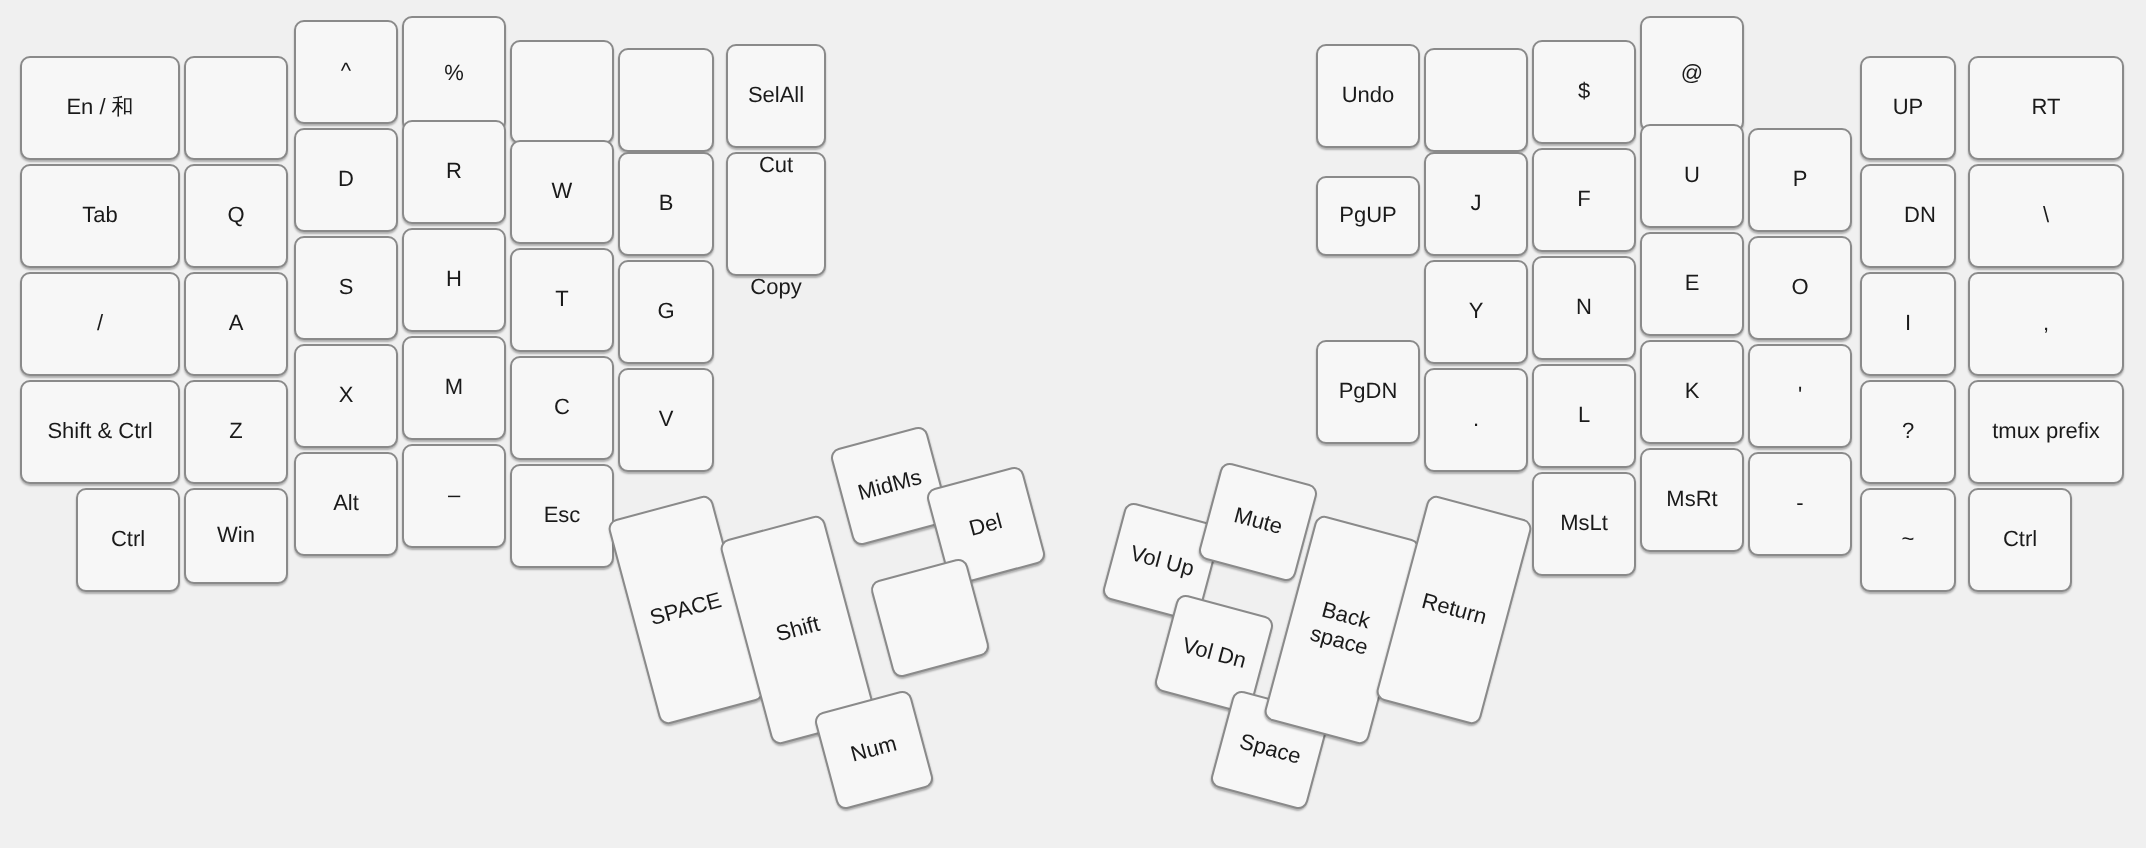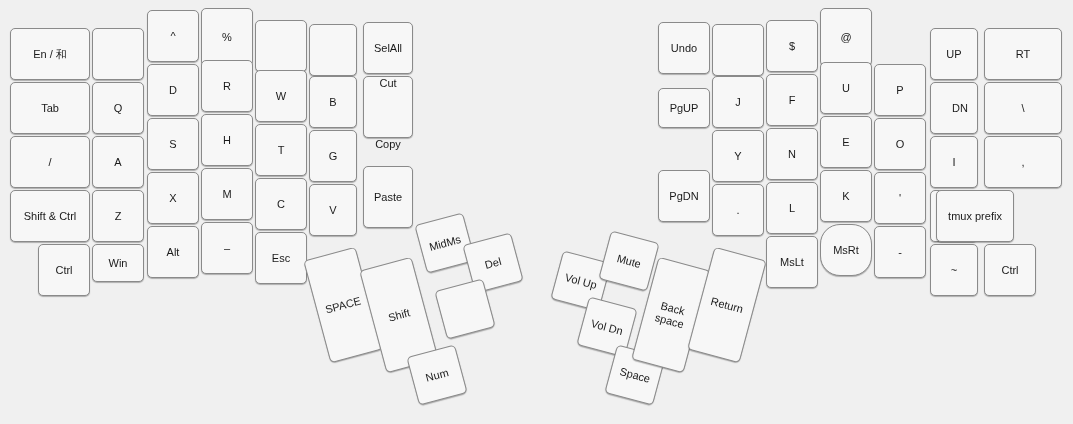--- a/index.html
+++ b/index.html
@@ -58,23 +58,22 @@
     <div class="key" style="left: 147px; top: 118px; width: 52px; height: 52px;"><span class="lbl">S</span></div>
     <div class="key" style="left: 201px; top: 114px; width: 52px; height: 52px;"><span class="lbl">H</span></div>
     <div class="key" style="left: 255px; top: 124px; width: 52px; height: 52px;"><span class="lbl">T</span></div>
     <div class="key" style="left: 309px; top: 130px; width: 48px; height: 52px;"><span class="lbl">G</span></div>
     <div class="key" style="left: 10px; top: 190px; width: 80px; height: 52px;"><span class="lbl">Shift &amp; Ctrl</span></div>
     <div class="key" style="left: 92px; top: 190px; width: 52px; height: 52px;"><span class="lbl">Z</span></div>
     <div class="key" style="left: 147px; top: 172px; width: 52px; height: 52px;"><span class="lbl">X</span></div>
     <div class="key" style="left: 201px; top: 168px; width: 52px; height: 52px;"><span class="lbl">M</span></div>
     <div class="key" style="left: 255px; top: 178px; width: 52px; height: 52px;"><span class="lbl">C</span></div>
     <div class="key" style="left: 309px; top: 184px; width: 48px; height: 52px;"><span class="lbl">V</span></div>
-    <div class="key" style="left: 363px; top: 166px; width: 50px; height: 62px;"><span class="lbl">Paste</span></div>
     <div class="key" style="left: 38px; top: 244px; width: 52px; height: 52px;"><span class="lbl">Ctrl</span></div>
-    <div class="key" style="left: 92px; top: 244px; width: 52px; height: 38px;"><span class="lbl">Win</span></div>
+    <div class="key" style="left: 92px; top: 244px; width: 52px; height: 48px;"><span class="lbl">Win</span></div>
     <div class="key" style="left: 147px; top: 226px; width: 52px; height: 52px;"><span class="lbl">Alt</span></div>
     <div class="key" style="left: 201px; top: 222px; width: 52px; height: 52px;"><span class="lbl">–</span></div>
     <div class="key" style="left: 255px; top: 232px; width: 52px; height: 52px;"><span class="lbl">Esc</span></div>
     <div class="key" style="left: 316px; top: 252px; width: 54px; height: 106px; transform: rotate(-15deg);"><span class="lbl">SPACE</span></div>
     <div class="key" style="left: 372px; top: 262px; width: 54px; height: 106px; transform: rotate(-15deg);"><span class="lbl">Shift</span></div>
     <div class="key" style="left: 420px; top: 218px; width: 50px; height: 50px; transform: rotate(-15deg);"><span class="lbl">MidMs</span></div>
     <div class="key" style="left: 468px; top: 238px; width: 50px; height: 50px; transform: rotate(-15deg);"><span class="lbl">Del</span></div>
     <div class="key" style="left: 440px; top: 284px; width: 50px; height: 50px; transform: rotate(-15deg);"><span class="lbl"></span></div>
     <div class="key" style="left: 412px; top: 350px; width: 50px; height: 50px; transform: rotate(-15deg);"><span class="lbl">Num</span></div>
     <div class="key" style="left: 658px; top: 22px; width: 52px; height: 52px;"><span class="lbl">Undo</span></div>
@@ -95,23 +94,23 @@
     <div class="key" style="left: 766px; top: 128px; width: 52px; height: 52px;"><span class="lbl">N</span></div>
     <div class="key" style="left: 820px; top: 116px; width: 52px; height: 52px;"><span class="lbl">E</span></div>
     <div class="key" style="left: 874px; top: 118px; width: 52px; height: 52px;"><span class="lbl">O</span></div>
     <div class="key" style="left: 930px; top: 136px; width: 48px; height: 52px;"><span class="lbl">I</span></div>
     <div class="key" style="left: 984px; top: 136px; width: 78px; height: 52px;"><span class="lbl">,</span></div>
     <div class="key" style="left: 712px; top: 184px; width: 52px; height: 52px;"><span class="lbl">.</span></div>
     <div class="key" style="left: 766px; top: 182px; width: 52px; height: 52px;"><span class="lbl">L</span></div>
     <div class="key" style="left: 820px; top: 170px; width: 52px; height: 52px;"><span class="lbl">K</span></div>
     <div class="key" style="left: 874px; top: 172px; width: 52px; height: 52px;"><span class="lbl">'</span></div>
     <div class="key" style="left: 930px; top: 190px; width: 48px; height: 52px;"><span class="lbl">?</span></div>
-    <div class="key" style="left: 936px; top: 190px; width: 78px; height: 52px;"><span class="lbl">tmux prefix</span></div>
+    <div class="key" style="left: 984px; top: 190px; width: 78px; height: 52px;"><span class="lbl">tmux prefix</span></div>
     <div class="key" style="left: 766px; top: 236px; width: 52px; height: 52px;"><span class="lbl">MsLt</span></div>
-    <div class="key" style="left: 820px; top: 224px; width: 52px; height: 52px; border-radius: 20px;"><span class="lbl">MsRt</span></div>
+    <div class="key" style="left: 820px; top: 224px; width: 52px; height: 52px;"><span class="lbl">MsRt</span></div>
     <div class="key" style="left: 874px; top: 226px; width: 52px; height: 52px;"><span class="lbl">-</span></div>
     <div class="key" style="left: 930px; top: 244px; width: 48px; height: 52px;"><span class="lbl">~</span></div>
     <div class="key" style="left: 984px; top: 244px; width: 52px; height: 52px;"><span class="lbl">Ctrl</span></div>
     <div class="key" style="left: 556px; top: 256px; width: 50px; height: 50px; transform: rotate(15deg);"><span class="lbl">Vol Up</span></div>
     <div class="key" style="left: 604px; top: 236px; width: 50px; height: 50px; transform: rotate(15deg);"><span class="lbl">Mute</span></div>
     <div class="key" style="left: 582px; top: 302px; width: 50px; height: 50px; transform: rotate(15deg);"><span class="lbl">Vol Dn</span></div>
     <div class="key" style="left: 610px; top: 350px; width: 50px; height: 50px; transform: rotate(15deg);"><span class="lbl">Space</span></div>
     <div class="key" style="left: 644px; top: 262px; width: 54px; height: 106px; transform: rotate(15deg);"><span class="lbl">Back
 space</span></div>
     <div class="key" style="left: 700px; top: 252px; width: 54px; height: 106px; transform: rotate(15deg);"><span class="lbl">Return</span></div>

